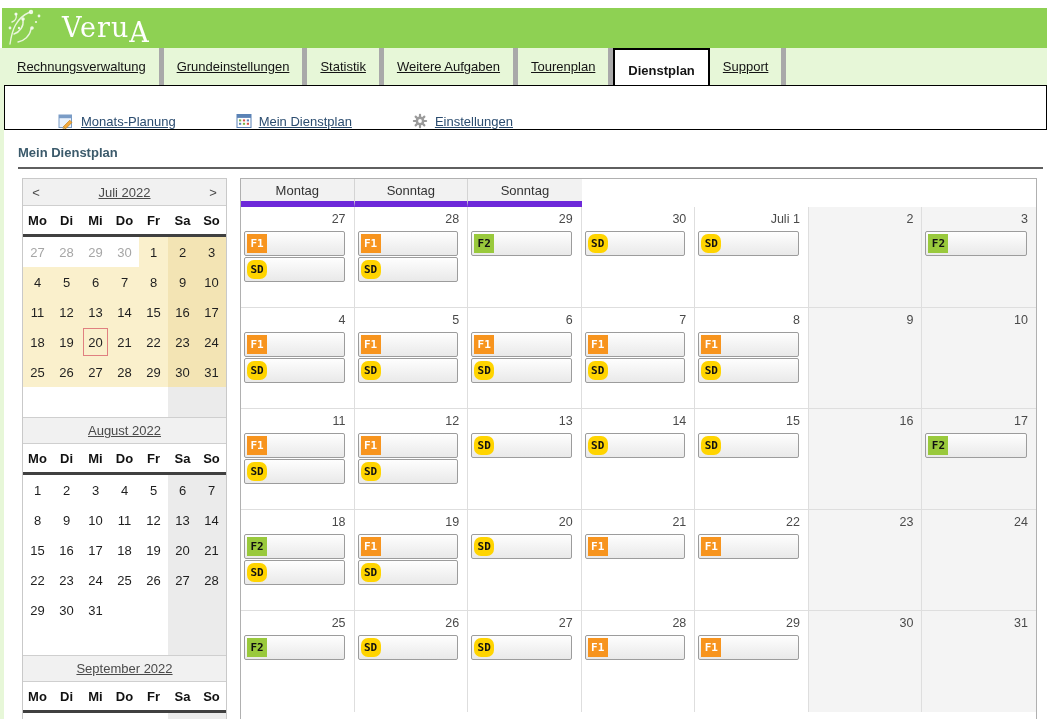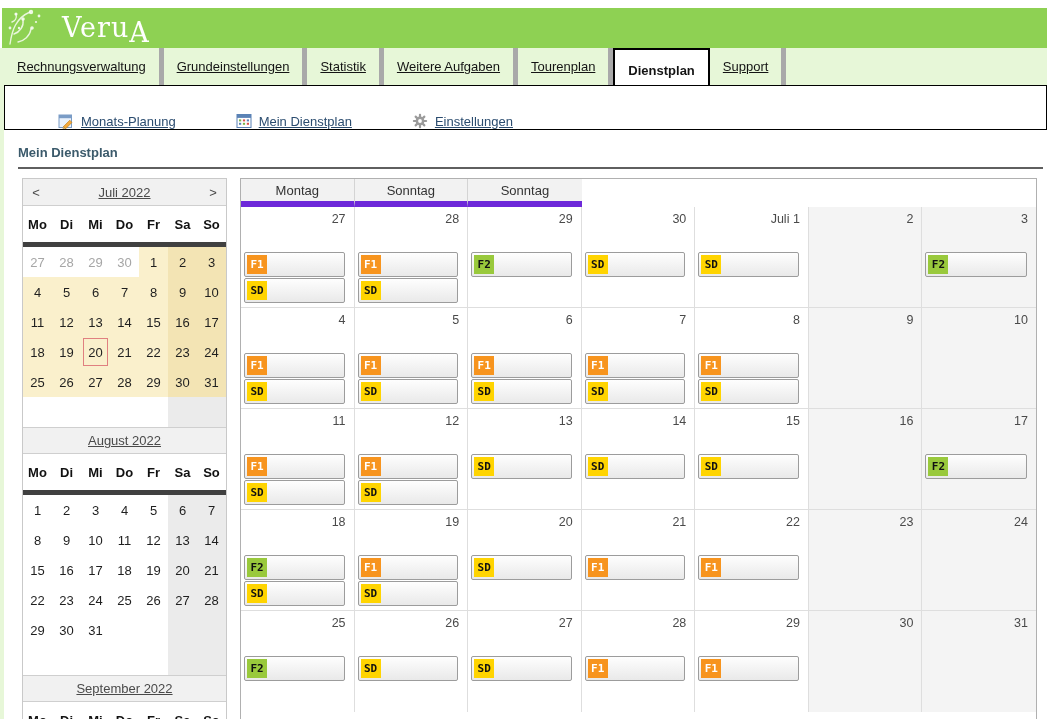--- a/index.html
+++ b/index.html
@@ -46,22 +46,22 @@
 
   
   .sidebar { width:205px; margin-left:4px; border-left:1px solid #c9c9c9;
     border-right:1px solid #c9c9c9; border-top:1px solid #c9c9c9; flex:0 0 auto; }
   .mini-month-header { height:27px; background:#f1f1f1; border-bottom:1px solid #cfcfcf;
     display:flex; align-items:center; color:#4a4a4a; font-size:13px; }
   .mini-month-header + * { }
   .mini-month-header .nav { width:26px; text-align:center; cursor:pointer; color:#4a4a4a; }
   .mini-month-header .mtitle { flex:1; text-align:center;text-decoration:underline; }
   .mini-month-header.mid { border-top:1px solid #cfcfcf; }
-  .mini-weekdays { display:grid; grid-template-columns:repeat(7,1fr); height:41px;
-    background:#fff; border-bottom:5px solid #404040; }
+  .mini-weekdays { display:grid; grid-template-columns:repeat(7,1fr); height:31px;
+    background:#fff; border-bottom:3px solid #404040; }
   .mini-weekdays span { display:flex; align-items:center; justify-content:center;
     font-weight:bold; font-size:13px; color:#111; }
   .mini-row { display:grid; grid-template-columns:repeat(7,1fr); height:30px; }
   .mini-cell { display:flex; align-items:center; justify-content:center;
     font-size:13px; color:#1f1f1f; position:relative; cursor:pointer; }
   .mini-cell.muted { color:#a6a6a6; }
   .mini-cell.hl { background:var(--julyday,#faf0cc); }
   .mini-cell.hl.we { background:var(--julywe,#f3e4b4); }
   .mini-cell.plain { background:#fff; }
   .mini-cell.plain.we { background:#ebebeb; }
@@ -77,29 +77,29 @@
     border-bottom:6px solid #6d28d9; display:flex; align-items:center; justify-content:center;
     font-size:13px; color:#333; }
   .grid-head .hcell:last-child { border-right:none; }
   .week-row { display:grid; grid-template-columns:repeat(7,1fr); height:101px; }
   .day-cell { border-right:1px solid #dedede; border-bottom:1px solid #dedede;
     background:#fff; overflow:hidden; }
   .day-cell:last-child { border-right:none; }
   .week-row:last-child .day-cell { border-bottom:none; }
   .day-cell.we { background:#f4f4f4; }
   .day-num { text-align:right; padding:5px 8px 2px 0; font-size:12.5px; color:#4a4a4a; height:22px; }
-  .events { padding-top:2px;margin-top:21px; }
+  .events { padding-top:2px; }
   .shift-entry { height:25px; margin:0 9px 1px 3px; border:1px solid #9c9c9c; border-radius:2px;
     background:linear-gradient(#fefefe,#e9e9e9); display:flex; align-items:center;
     padding:2px; cursor:pointer; }
   .shift-badge { width:20px; height:19px; display:flex; align-items:center; justify-content:center;
     font-family:"DejaVu Sans Mono", monospace; font-weight:bold; font-size:11px; }
   .shift-badge.f1 { background:var(--f1,#f7941e); color:#fff; }
   .shift-badge.f2 { background:var(--f2,#99c93c); color:#111; }
-  .shift-badge.sd { background:var(--sd,#ffd400); color:#111; }
+  .shift-badge.sd { background:var(--sd,#ffd400); color:#111;border-radius:7px; }
 </style>
 </head>
 <body>
 
 <div class="page">
   <div class="left-strip"></div>
 
   <header class="app-header">
     <svg class="flourish" viewBox="0 0 42 40">
       <g fill="none" stroke="rgba(255,255,255,0.8)" stroke-width="1.4" stroke-linecap="round">

